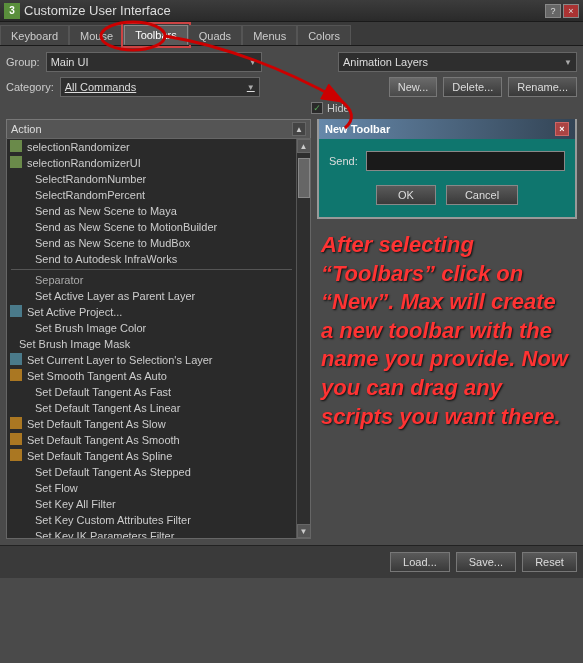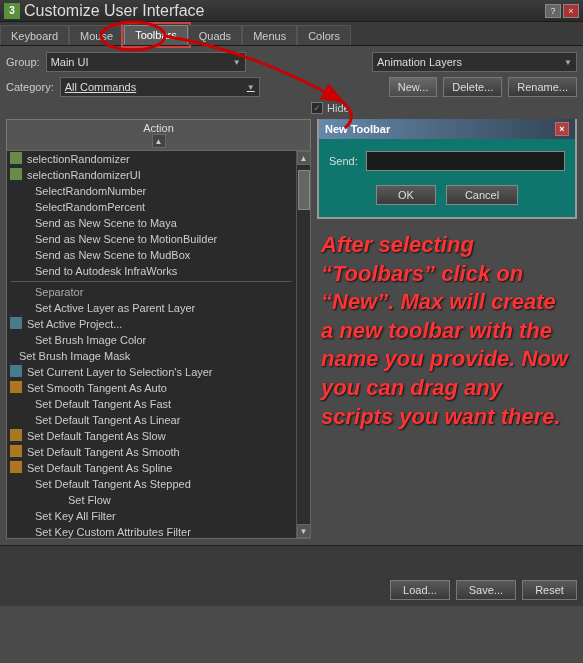--- a/index.html
+++ b/index.html
@@ -26,21 +26,21 @@
       width: 16px; height: 16px;
       background: #5a8f3c;
       margin-right: 4px;
       font-size: 10px;
       display: flex; align-items: center; justify-content: center;
       color: white;
       font-weight: bold;
     }
     .title-bar-text {
       flex: 1;
-      font-size: 16px;
+      font-size: 13px;
       color: #ddd;
     }
     .title-bar-buttons {
       display: flex; gap: 2px;
     }
     .title-bar-btn {
       width: 16px; height: 14px;
       background: #666;
       border: 1px solid #888;
       cursor: pointer;
@@ -102,22 +102,22 @@
       background: #2e2e2e;
       border: 1px solid #666;
       color: #ddd;
       font-size: 11px;
       padding: 2px 4px;
       height: 20px;
       cursor: pointer;
       display: flex; align-items: center; justify-content: space-between;
     }
     .dropdown-arrow { font-size: 8px; color: #aaa; }
-    .group-dropdown { width: 200px; }
-    .anim-dropdown { width: 205px; }
+    .group-dropdown { width: 216px; }
+    .anim-dropdown { width: 239px; }
     .category-dropdown { width: 200px; text-decoration: underline; }
 
     
     .btn {
       background: linear-gradient(to bottom, #5a5a5a, #3a3a3a);
       border: 1px solid #777;
       color: #ddd;
       font-size: 11px;
       padding: 2px 8px;
       height: 20px;
@@ -156,21 +156,21 @@
       display: flex;
       flex-direction: column;
     }
     .list-header {
       background: #555;
       border: 1px solid #777;
       border-bottom: none;
       padding: 2px 4px;
       font-size: 11px;
       color: #ddd;
-      display: flex; align-items: center; justify-content: space-between; flex-direction: column;
+      display: flex; align-items: center; justify-content: space-between;
     }
     .list-scroll-btn {
       width: 14px; height: 14px;
       background: #444;
       border: 1px solid #666;
       font-size: 8px;
       display: flex; align-items: center; justify-content: center;
       cursor: pointer;
       color: #ccc;
     }
@@ -308,21 +308,20 @@
       border-top: 1px solid #222;
     }
     .bottom-btn {
       background: linear-gradient(to bottom, #5a5a5a, #3a3a3a);
       border: 1px solid #777;
       color: #ddd;
       font-size: 11px;
       padding: 3px 12px;
       cursor: pointer;
       min-width: 55px;
-      margin-top: 28px;
     }
 
     
     .overlay-container {
       position: relative;
     }
     .arrow-overlay {
       position: absolute;
       top: 0; left: 0;
       width: 100%; height: 100%;
@@ -476,21 +475,21 @@
               <span class="item-icon" style="background:#aa7722;width:12px;height:12px;display:inline-block;margin-right:2px;"></span>
               <span>Set Default Tangent As Smooth</span>
             </div>
             <div class="list-item">
               <span class="item-icon" style="background:#aa7722;width:12px;height:12px;display:inline-block;margin-right:2px;"></span>
               <span>Set Default Tangent As Spline</span>
             </div>
             <div class="list-item" style="padding-left:28px;">
               <span>Set Default Tangent As Stepped</span>
             </div>
-            <div class="list-item" style="padding-left:28px;margin-left:33px;">
+            <div class="list-item" style="padding-left:28px;">
               <span>Set Flow</span>
             </div>
             <div class="list-item" style="padding-left:28px;">
               <span>Set Key All Filter</span>
             </div>
             <div class="list-item" style="padding-left:28px;">
               <span>Set Key Custom Attributes Filter</span>
             </div>
             <div class="list-item" style="padding-left:28px;">
               <span>Set Key IK Parameters Filter</span>

